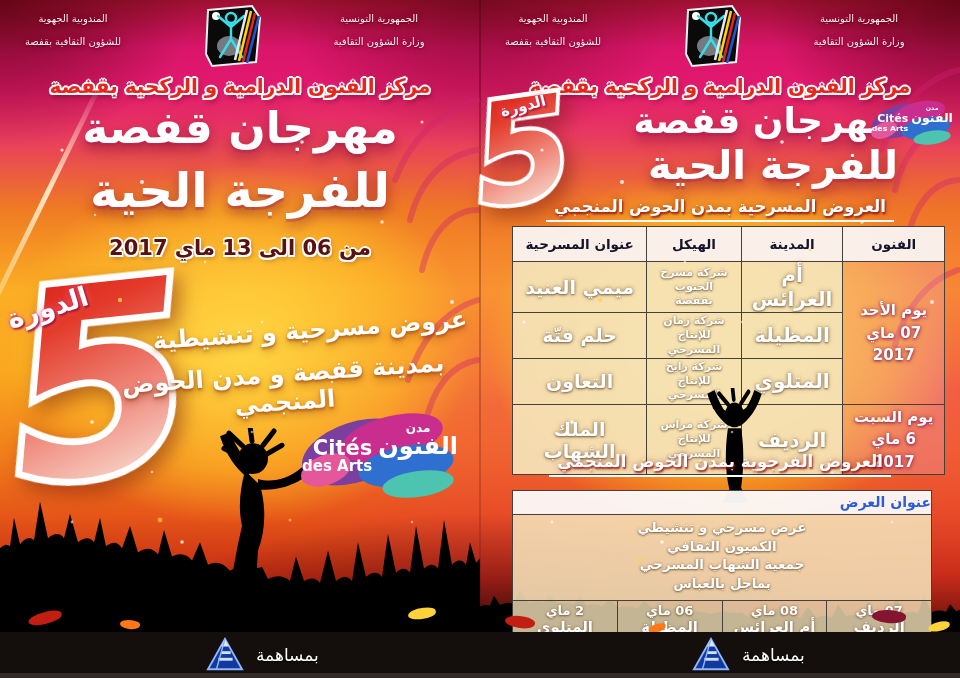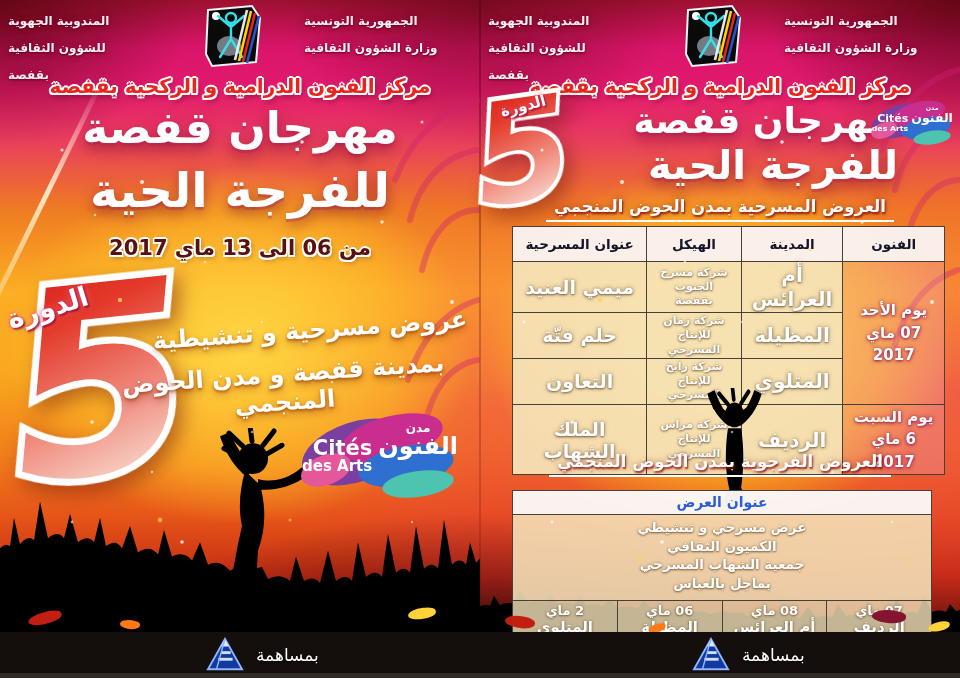--- a/index.html
+++ b/index.html
@@ -15,21 +15,21 @@
       radial-gradient(ellipse 320px 300px at 960px 390px, rgba(236,28,104,.5), transparent 72%),
       radial-gradient(ellipse 320px 300px at 500px 400px, rgba(236,28,104,.38), transparent 74%),
       radial-gradient(ellipse 520px 240px at 480px 700px, rgba(34,6,6,.92), transparent 78%),
       linear-gradient(180deg,#9c1030 0%,#d9156a 7%,#e31a6e 13%,#e83a60 20%,#ef7c22 31%,#fcae24 43%,#f9a81f 55%,#f2821a 66%,#e65618 76%,#c52c14 85%,#6f1210 92%,#1c1212 96%,#141010 100%);
   }
   .poster{position:absolute;top:0;width:480px;height:678px;}
   .poster.left{left:0;} .poster.right{left:480px;}
   .seam{position:absolute;left:479px;top:0;width:2px;height:678px;background:linear-gradient(rgba(70,0,14,.4),rgba(70,0,14,.12));}
 
   
-  .gov{position:absolute;top:8px;color:#ffeef4;font-size:12px;font-weight:bold;text-align:left;line-height:2.25;text-shadow:0 1px 2px rgba(90,0,25,.85),0 0 6px rgba(120,0,40,.5);}
+  .gov{position:absolute;top:8px;color:#ffeef4;font-size:10px;font-weight:normal;text-align:center;line-height:2.25;text-shadow:0 1px 2px rgba(90,0,25,.85),0 0 6px rgba(120,0,40,.5);}
   .gov.right-block{right:26px;width:150px;}
   .gov.left-block{left:8px;width:130px;}
   .center-logo{position:absolute;left:202px;top:4px;width:62px;height:64px;}
 
   .org-title{position:absolute;top:74px;left:0;width:480px;text-align:center;font-size:20px;font-weight:bold;color:#e8251d;
     text-shadow:-1.5px -1.5px 0 #fff,1.5px -1.5px 0 #fff,-1.5px 1.5px 0 #fff,1.5px 1.5px 0 #fff,0 -2px 0 #fff,0 2px 0 #fff,-2px 0 0 #fff,2px 0 0 #fff,2px 4px 5px rgba(60,0,10,.45);}
   .big-white{color:#fff;font-weight:bold;text-shadow:0 3px 1px rgba(170,30,80,.35),0 6px 14px rgba(110,5,40,.55);}
   .fest-title-l{position:absolute;top:102px;left:0;width:480px;text-align:center;font-size:44px;letter-spacing:2px;}
   .fest-sub-l{position:absolute;top:162px;left:0;width:480px;text-align:center;font-size:48px;letter-spacing:3px;}
   .dates-l{position:absolute;top:236px;left:0;width:480px;text-align:center;font-size:21px;font-weight:bold;color:#581111;
@@ -79,21 +79,21 @@
   .t1 th{background:rgba(250,242,240,.97);color:#14142a;font-size:13.5px;font-weight:bold;height:32px;}
   .t1 td.c-body{background:rgba(245,227,185,.93);color:#fff;font-weight:bold;}
   .t1 td.c-city{font-size:20px;text-shadow:0 1px 2px rgba(125,100,70,.95),0 0 4px rgba(125,100,70,.8);}
   .t1 td.c-org{font-size:11px;line-height:1.3;text-shadow:0 1px 2px rgba(125,100,70,.95),0 0 3px rgba(125,100,70,.8);}
   .t1 td.c-play{font-size:19px;text-shadow:0 1px 2px rgba(125,100,70,.95),0 0 4px rgba(125,100,70,.8);}
   .t1 td.c-date{background:rgba(240,168,196,.30);color:#fff;font-weight:bold;font-size:15px;line-height:1.5;
     text-shadow:0 1px 3px rgba(150,30,80,.95),0 0 5px rgba(150,30,80,.7);}
   .r1{height:50px;} .r2{height:42px;} .r3{height:40px;} .r4{height:52px;}
 
   .t2{position:absolute;left:32px;top:490px;width:418px;z-index:2;direction:rtl;border:1px solid #45403a;}
-  .t2-header{background:rgba(251,248,246,.97);color:#2b5cd9;font-size:14px;font-weight:bold;text-align:center;height:23px;line-height:23px;border-bottom:1px solid #45403a;}
+  .t2-header{background:rgba(251,248,246,.97);color:#2b5cd9;font-size:14px;font-weight:bold;text-align:right;height:23px;line-height:23px;border-bottom:1px solid #45403a;}
   .t2-body{background:rgba(245,227,185,.88);text-align:center;color:#fff;font-weight:bold;font-size:13.5px;line-height:1.38;padding:3px 0 7px;border-bottom:1px solid #45403a;
     text-shadow:0 1px 2px rgba(125,100,70,.95),0 0 3px rgba(125,100,70,.8);}
   .t2-sched{display:flex;}
   .t2-cell{flex:1;background:rgba(245,227,185,.80);text-align:center;color:#fff;font-weight:bold;padding:2px 0 4px;
     text-shadow:0 1px 2px rgba(125,100,70,.95),0 0 3px rgba(125,100,70,.8);}
   .t2-cell + .t2-cell{border-inline-start:1px solid #45403a;}
   .t2-cell .sd{font-size:13px;} .t2-cell .sc{font-size:15px;}
 
   
   .crowd-l{position:absolute;left:0;top:428px;width:480px;height:204px;z-index:2;}

